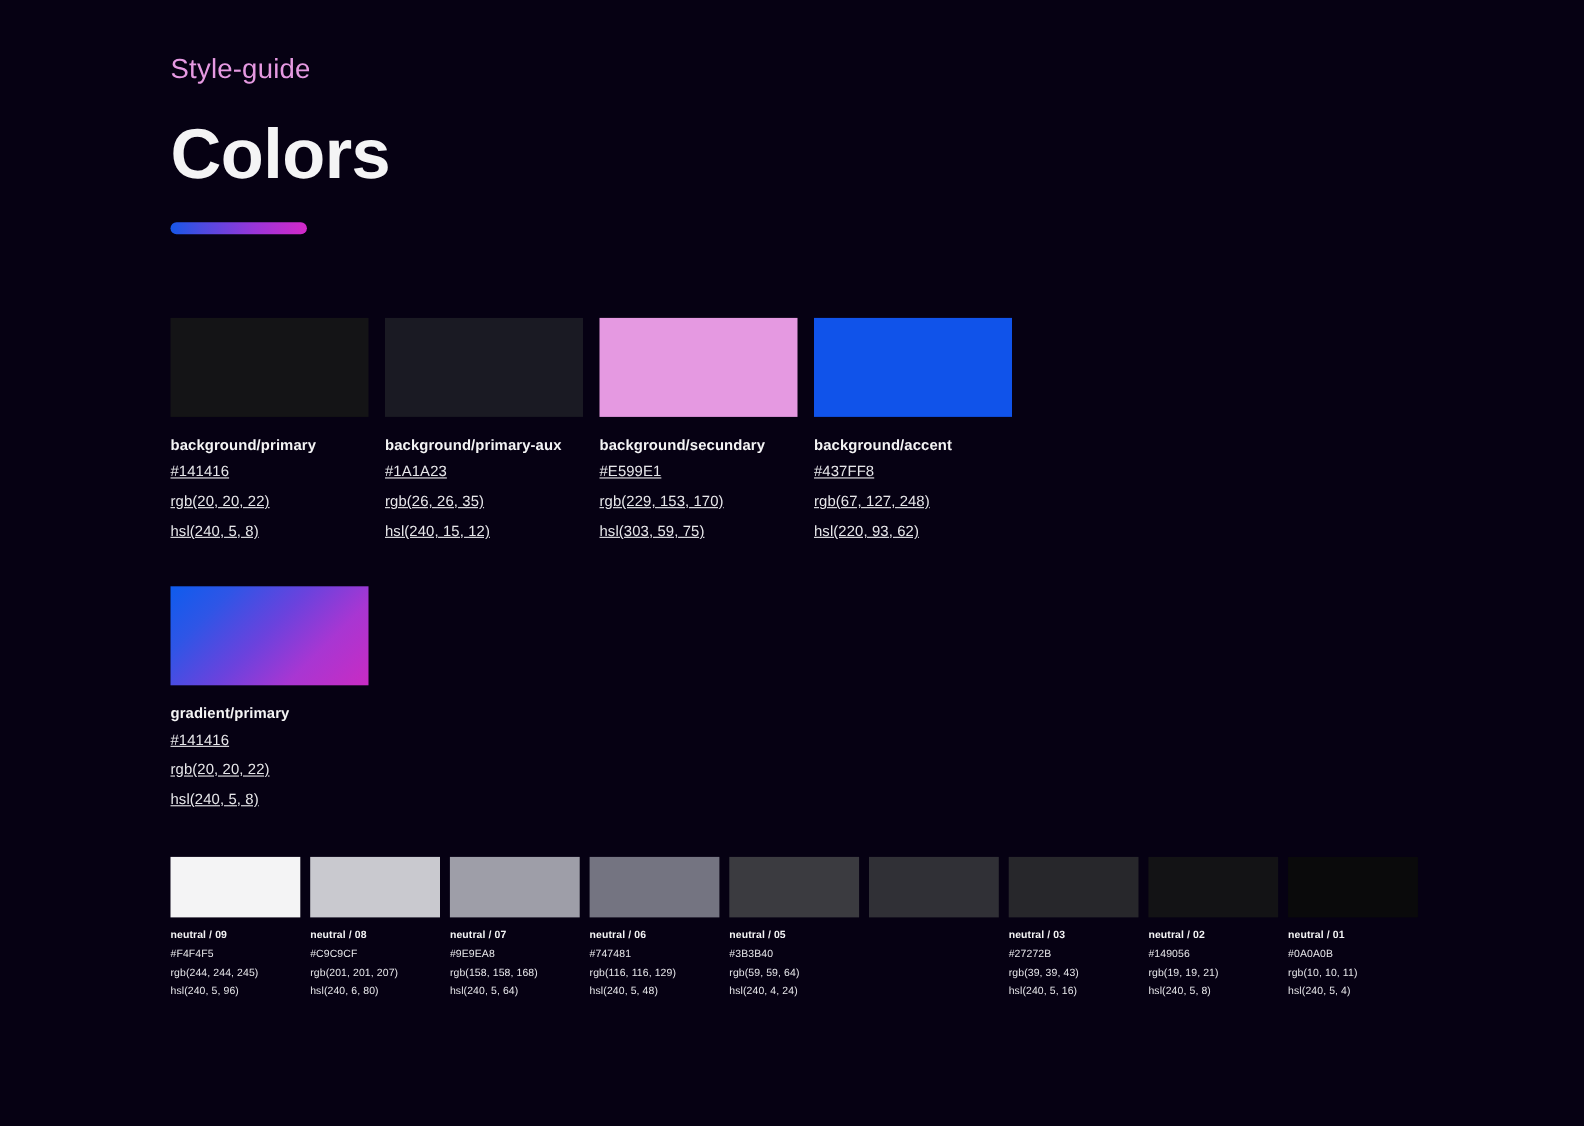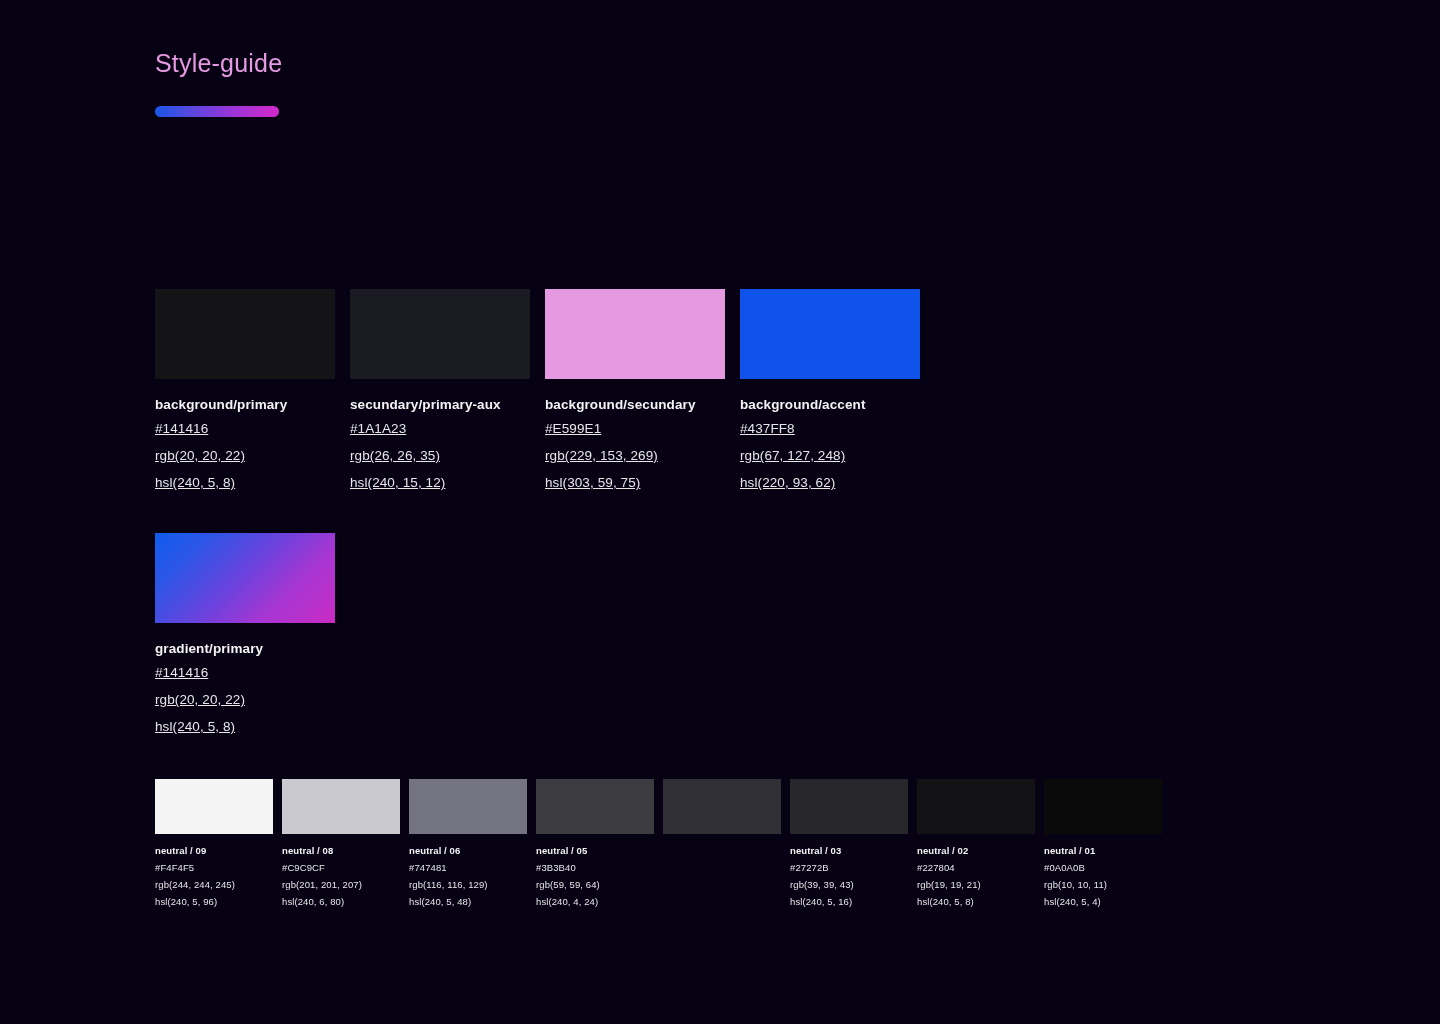--- a/index.html
+++ b/index.html
@@ -141,51 +141,52 @@
     white-space: nowrap;
   }
 </style>
 </head>
 <body style="background: rgb(6, 1, 19);">
 
 <div class="page">
 
   <div class="header">
     <div class="eyebrow">Style-guide</div>
+    <h1 class="page-title">Colors</h1>
     <div class="accent-bar"></div>
   </div>
 
   <div class="swatch-grid">
 
     <div class="swatch-card">
       <div class="swatch-chip" style="background-color: rgb(20, 20, 22);"></div>
       <div class="swatch-meta">
         <div class="swatch-name">background/primary</div>
         <div class="swatch-val">#141416</div>
         <div class="swatch-val">rgb(20, 20, 22)</div>
         <div class="swatch-val">hsl(240, 5, 8)</div>
       </div>
     </div>
 
     <div class="swatch-card">
       <div class="swatch-chip" style="background-color: rgb(26, 26, 35);"></div>
       <div class="swatch-meta">
-        <div class="swatch-name">secundary/primary-aux</div>
+        <div class="swatch-name">background/primary-aux</div>
         <div class="swatch-val">#1A1A23</div>
         <div class="swatch-val">rgb(26, 26, 35)</div>
         <div class="swatch-val">hsl(240, 15, 12)</div>
       </div>
     </div>
 
     <div class="swatch-card">
       <div class="swatch-chip" style="background-color: rgb(229, 153, 225);"></div>
       <div class="swatch-meta">
         <div class="swatch-name">background/secundary</div>
         <div class="swatch-val">#E599E1</div>
-        <div class="swatch-val">rgb(229, 153, 269)</div>
+        <div class="swatch-val">rgb(229, 153, 170)</div>
         <div class="swatch-val">hsl(303, 59, 75)</div>
       </div>
     </div>
 
     <div class="swatch-card">
       <div class="swatch-chip" style="background-color: rgb(16, 83, 234);"></div>
       <div class="swatch-meta">
         <div class="swatch-name">background/accent</div>
         <div class="swatch-val">#437FF8</div>
         <div class="swatch-val">rgb(67, 127, 248)</div>
@@ -222,20 +223,29 @@
     <div class="neutral-card">
       <div class="neutral-chip" style="background-color: rgb(201, 201, 207);"></div>
       <div class="neutral-meta">
         <div class="neutral-name">neutral / 08</div>
         <div class="neutral-val">#C9C9CF</div>
         <div class="neutral-val">rgb(201, 201, 207)</div>
         <div class="neutral-val">hsl(240, 6, 80)</div>
       </div>
     </div>
 
+    <div class="neutral-card">
+      <div class="neutral-chip" style="background-color: rgb(158, 158, 168);"></div>
+      <div class="neutral-meta">
+        <div class="neutral-name">neutral / 07</div>
+        <div class="neutral-val">#9E9EA8</div>
+        <div class="neutral-val">rgb(158, 158, 168)</div>
+        <div class="neutral-val">hsl(240, 5, 64)</div>
+      </div>
+    </div>
 
     <div class="neutral-card">
       <div class="neutral-chip" style="background-color: rgb(116, 116, 129);"></div>
       <div class="neutral-meta">
         <div class="neutral-name">neutral / 06</div>
         <div class="neutral-val">#747481</div>
         <div class="neutral-val">rgb(116, 116, 129)</div>
         <div class="neutral-val">hsl(240, 5, 48)</div>
       </div>
     </div>
@@ -261,21 +271,21 @@
         <div class="neutral-val">#27272B</div>
         <div class="neutral-val">rgb(39, 39, 43)</div>
         <div class="neutral-val">hsl(240, 5, 16)</div>
       </div>
     </div>
 
     <div class="neutral-card">
       <div class="neutral-chip" style="background-color: rgb(19, 19, 21);"></div>
       <div class="neutral-meta">
         <div class="neutral-name">neutral / 02</div>
-        <div class="neutral-val">#227804</div>
+        <div class="neutral-val">#149056</div>
         <div class="neutral-val">rgb(19, 19, 21)</div>
         <div class="neutral-val">hsl(240, 5, 8)</div>
       </div>
     </div>
 
     <div class="neutral-card">
       <div class="neutral-chip" style="background-color: rgb(10, 10, 11);"></div>
       <div class="neutral-meta">
         <div class="neutral-name">neutral / 01</div>
         <div class="neutral-val">#0A0A0B</div>

